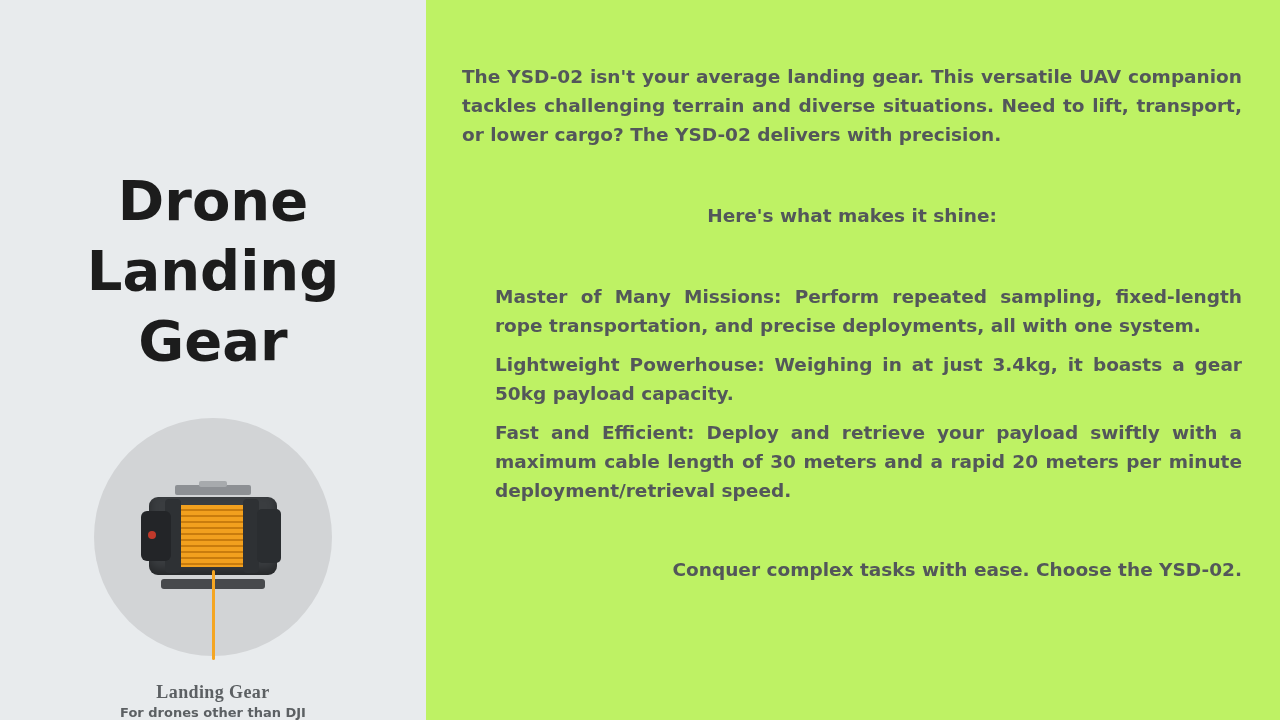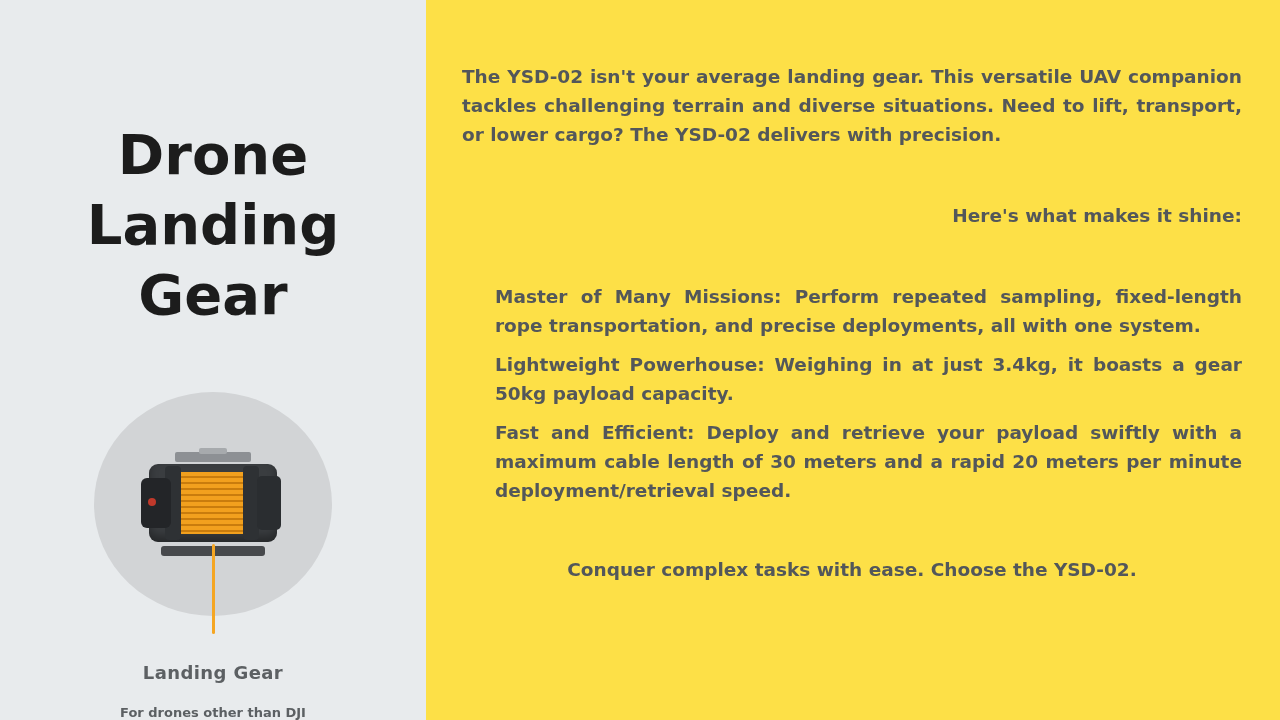--- a/index.html
+++ b/index.html
@@ -25,21 +25,20 @@
     width: 427px;
     height: 720px;
     background: #e8ebed;
     display: flex;
     flex-direction: column;
     align-items: center;
     justify-content: flex-end;
     box-sizing: border-box;
     padding-top: 120px;
     position: relative;
-    gap: 20px;
   }
   .product-title {
     width: 330px;
     text-align: center;
     font-size: 56px;
     line-height: 70px;
     font-weight: bold;
     color: #1c1c1c;
     letter-spacing: 0px;
     margin: 0;
@@ -159,64 +158,65 @@
     height: 90px;
     background: #f5a623;
     border-radius: 2px;
   }
   .caption {
     margin-top: 26px;
     font-size: 18px;
     font-weight: bold;
     color: #5c6063;
     letter-spacing: 0.4px;
+    font-family: Liberation Serif, serif;
   }
   .subcaption {
     margin-top: 2px;
     font-size: 13px;
     font-weight: bold;
     color: #5c6063;
   }
 
   
   .right-panel {
     flex: 1;
     height: 720px;
     box-sizing: border-box;
     padding: 62px 38px 0 36px;
-    background: #fde047;
+    background: #bef264;
   }
   .content {
     width: 780px;
   }
   .para {
     color: #53575a;
     font-size: 18.5px;
     font-weight: bold;
     line-height: 29px;
     margin: 0 0 10px 0;
     text-align: justify;
   }
   .intro {
     margin-bottom: 52px;
   }
   .lead {
     margin-bottom: 52px;
-    text-align: right;
+    text-align: center;
   }
   .feature {
     margin-bottom: 10px;
     margin-left: 33px;
   }
   .feature:last-of-type {
     margin-bottom: 0;
   }
   .closing {
     margin-top: 50px;
-    text-align: center;
+    text-align: right;
   }
 </style>
 </head>
 <body>
 
 <div class="page">
 
   <div class="left-panel">
     <h1 class="product-title">Drone Landing Gear</h1>
 

